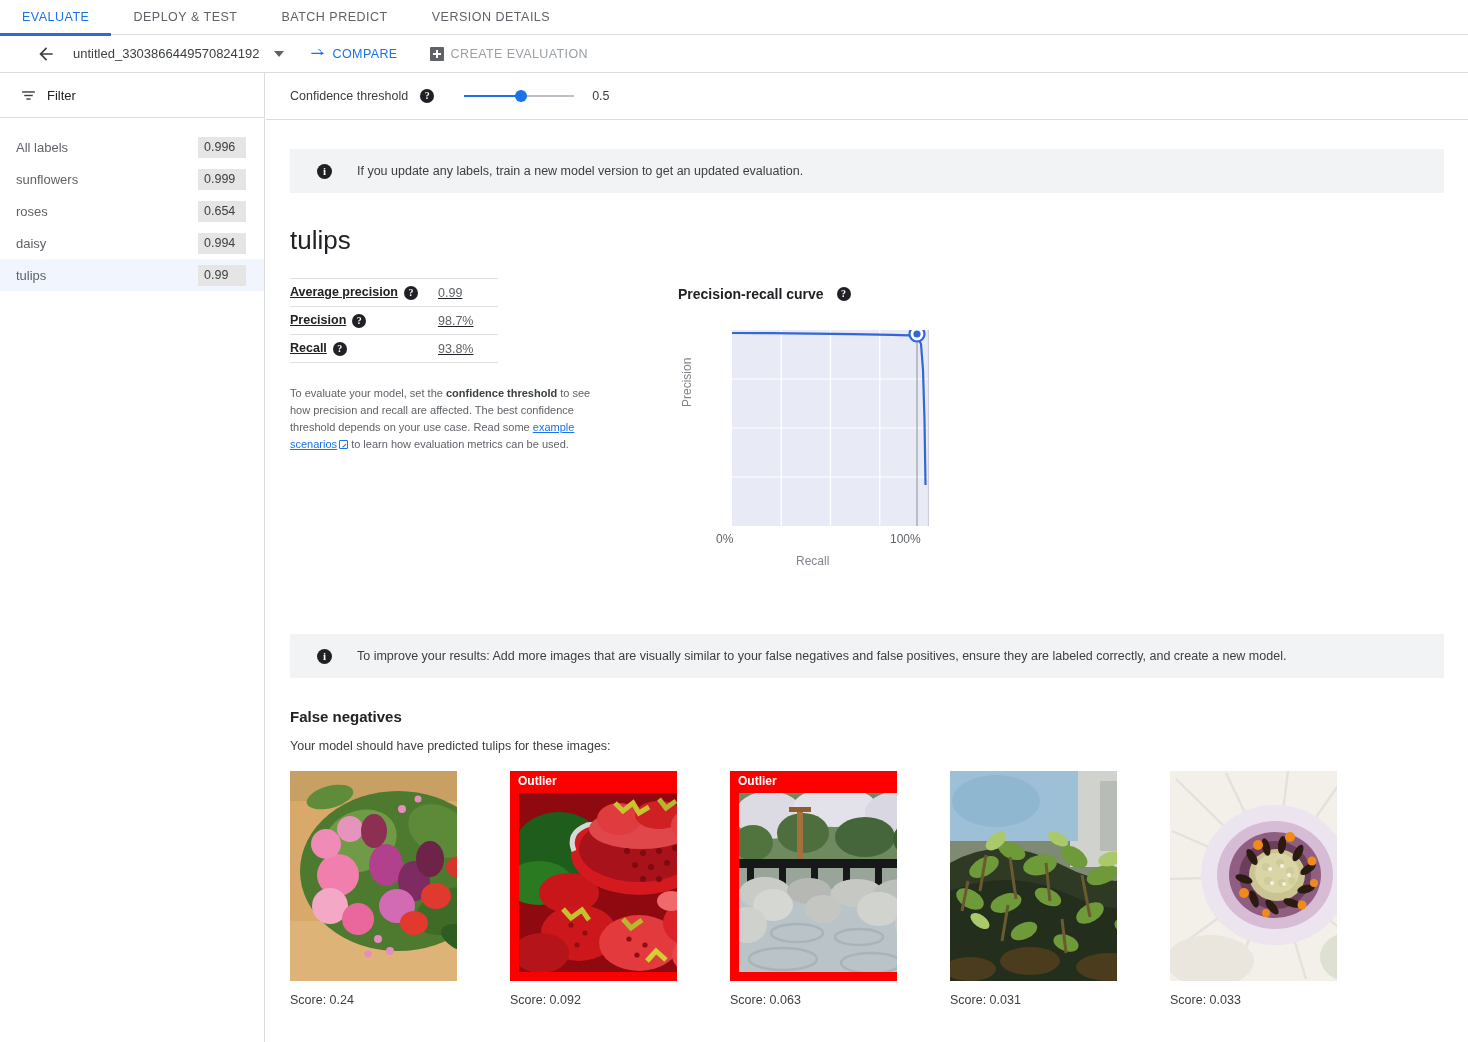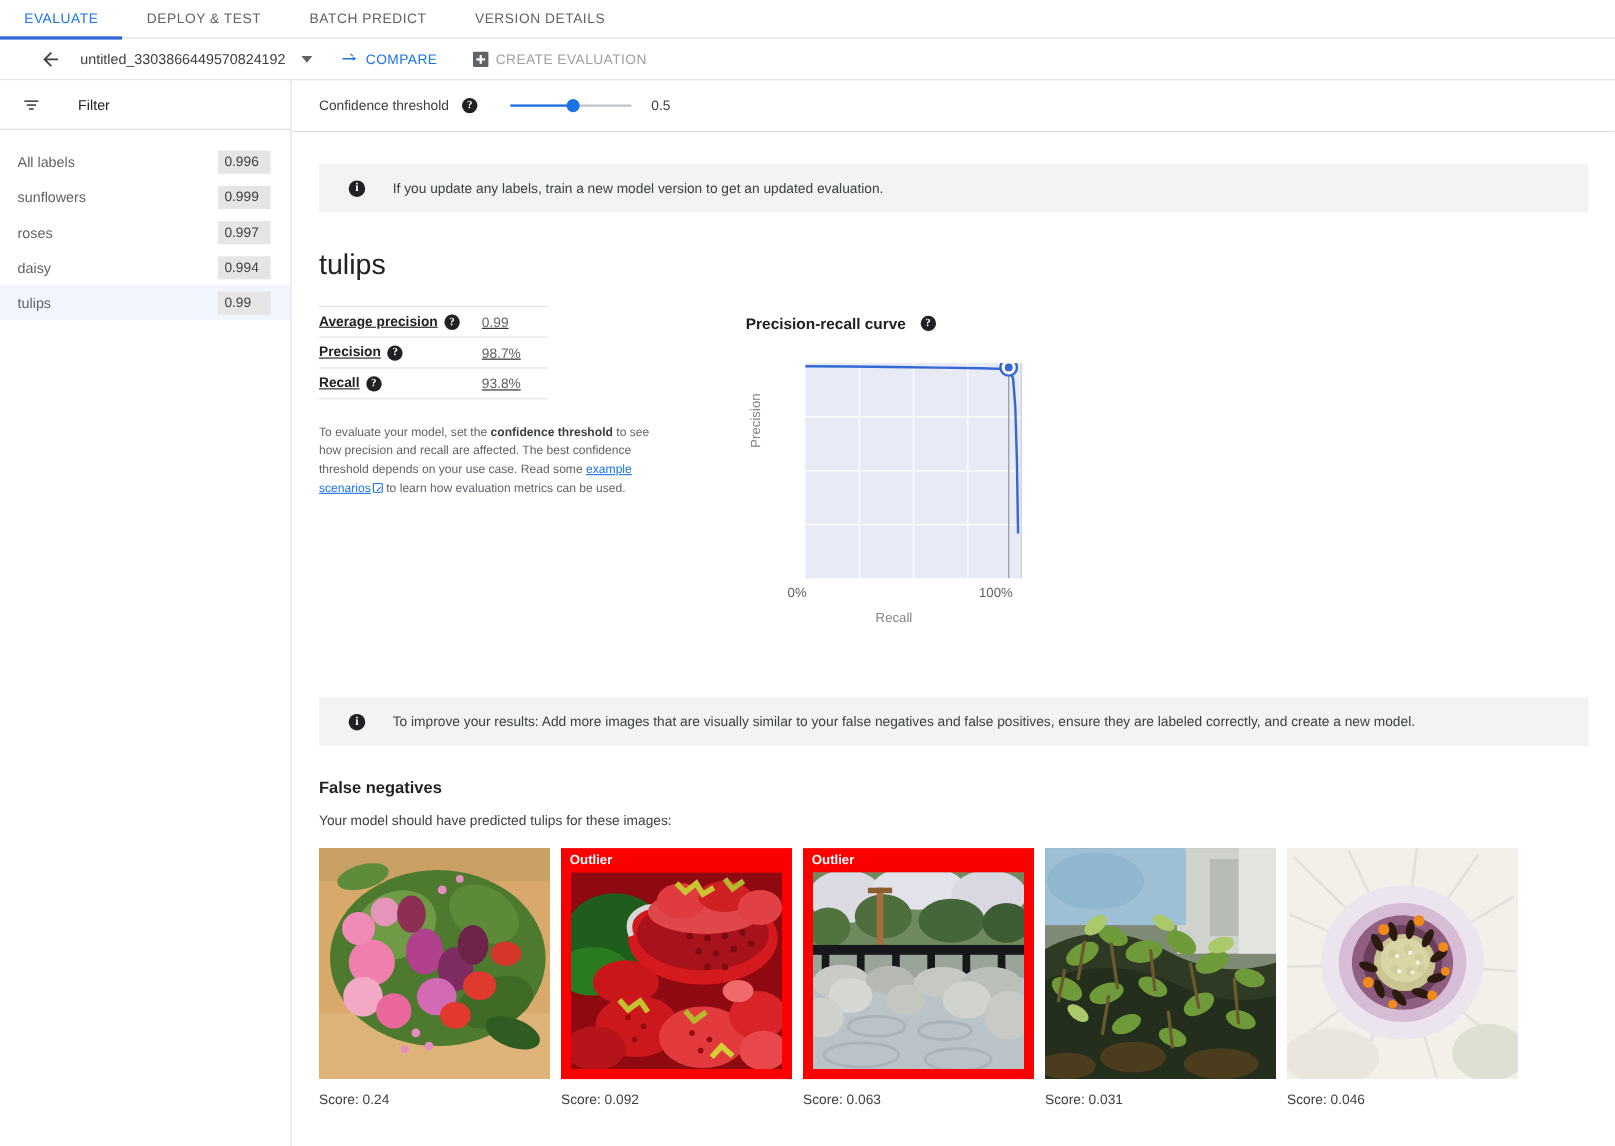--- a/index.html
+++ b/index.html
@@ -70,21 +70,21 @@
 
   
   .sidebar {
     position: absolute; left: 0; top: 73px; width: 265px; height: 969px;
     border-right: 1px solid #dadce0; background: #fff;
   }
   .filter-row {
     height: 45px; display: flex; align-items: center; padding-left: 20px;
     border-bottom: 1px solid #dadce0; gap: 10px; cursor: pointer;
   }
-  .filter-label { font-size: 13px; color: #202124; font-weight: 500; margin-left: 24px; }
+  .filter-label { font-size: 13px; color: #202124; font-weight: 500; }
   .label-row {
     height: 32px; display: flex; align-items: center; cursor: pointer;
     padding-left: 16px; padding-right: 18px;
   }
   .label-row.selected { background: #f1f6fe; }
   .label-row .lname { font-size: 13px; color: #5f6368; flex: 1; }
   .label-row .lval {
     background: #e5e5e5; color: #3c4043; font-size: 12.5px;
     width: 48px; height: 21px; display: flex; align-items: center;
     padding-left: 6px;
@@ -200,21 +200,21 @@
   }
 
   
   .fn-title {
     margin: 30px 0 0 24px; font-size: 15px; font-weight: bold; color: #202124;
   }
   .fn-sub { margin: 14px 0 0 24px; font-size: 12.5px; color: #3c4043; }
   .thumbs { display: flex; margin: 18px 0 0 24px; gap: 10px; }
   .thumb-cell { width: 210px; }
   .thumb-box {
-    width: 210px; height: 210px; position: relative; overflow: hidden; text-align: center;
+    width: 167px; height: 210px; position: relative; overflow: hidden; text-align: center;
   }
   .thumb-box.outlier { background: #fc0000; }
   .outlier-badge {
     position: absolute; left: 8px; top: 3px; color: #fff;
     font-size: 12px; font-weight: bold; z-index: 3;
   }
   .img-inner { position: absolute; overflow: hidden; }
   .thumb-box.outlier .img-inner {
     left: 9px; top: 22px; width: 192px; height: 179px;
   }
@@ -277,21 +277,21 @@
   <div class="label-row">
     <span class="lname">All labels</span>
     <span class="lval">0.996</span>
   </div>
   <div class="label-row">
     <span class="lname">sunflowers</span>
     <span class="lval">0.999</span>
   </div>
   <div class="label-row">
     <span class="lname">roses</span>
-    <span class="lval">0.997</span>
+    <span class="lval">0.654</span>
   </div>
   <div class="label-row">
     <span class="lname">daisy</span>
     <span class="lval">0.994</span>
   </div>
   <div class="label-row selected">
     <span class="lname">tulips</span>
     <span class="lval">0.99</span>
   </div>
 </div>
@@ -641,17 +641,17 @@
                 <circle cx="74" cy="122" r="5"></circle>
               <circle cx="132" cy="134" r="4.5"></circle>
                 <circle cx="96" cy="142" r="4"></circle>
               <circle cx="144" cy="112" r="4"></circle>
             </g>
             <ellipse cx="40" cy="190" rx="44" ry="26" fill="#eae6de"></ellipse>
             <ellipse cx="184" cy="186" rx="34" ry="26" fill="#dfe0d4"></ellipse>
           </svg>
         </div>
       </div>
-      <div class="score">Score: 0.046</div>
+      <div class="score">Score: 0.033</div>
     </div>
 
   </div>
 </div>
 
 </body></html>

